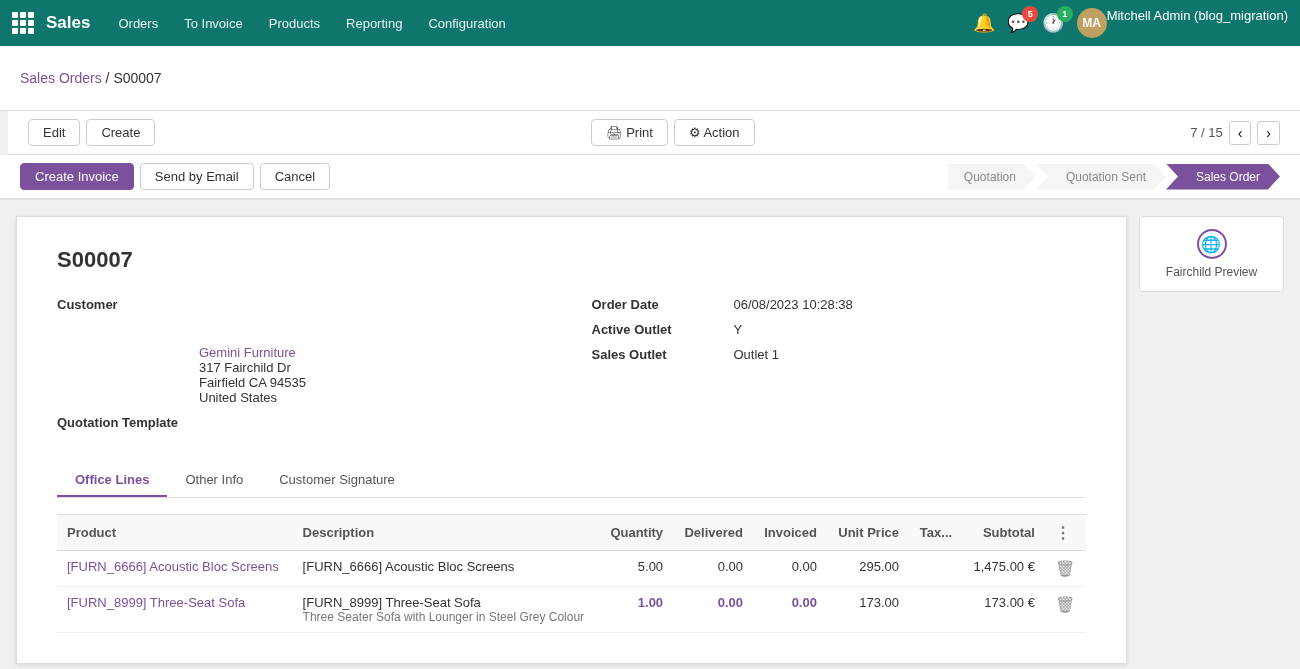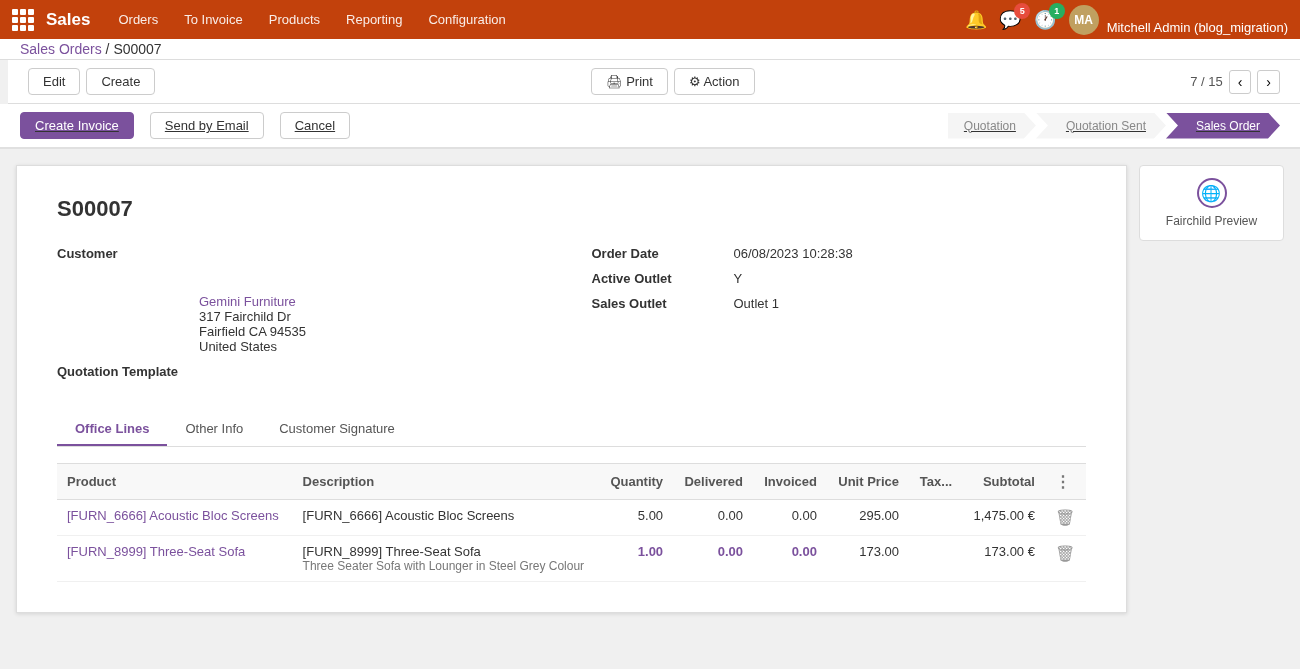--- a/index.html
+++ b/index.html
@@ -1,24 +1,24 @@
 <!DOCTYPE html>
 <html><head>
   <meta charset="utf-8">
   <style>
     * { box-sizing: border-box; margin: 0; padding: 0; }
     body { font-family: Arial, sans-serif; font-size: 13px; background: #f0f0f0; color: #333; }
 
     
     .topnav {
-      background: #c2410c;
-      color: white;
-      display: flex;
-      align-items: center;
-      height: 39px;
+      background: #0f766e;
+      color: white;
+      display: flex;
+      align-items: center;
+      height: 46px;
       padding: 0 12px;
       gap: 6px;
     }
     .topnav-logo {
       display: flex;
       align-items: center;
       gap: 8px;
       font-size: 17px;
       font-weight: bold;
       margin-right: 10px;
@@ -66,43 +66,42 @@
       width: 16px;
       height: 16px;
       display: flex;
       align-items: center;
       justify-content: center;
       font-weight: bold;
     }
     .badge-green { background: #27ae60; }
     .topnav-user {
       display: flex;
-      align-items: flex-end;
-      gap: 8px;
+      align-items: flex-start;
       color: white;
       cursor: pointer;
     }
     .user-avatar {
       width: 30px;
       height: 30px;
       border-radius: 50%;
       background: #c0a060;
       display: flex;
       align-items: center;
       justify-content: center;
       color: white;
       font-size: 12px;
       font-weight: bold;
       overflow: hidden;
     }
 
     
     .breadcrumb-bar {
       background: white;
-      padding: 2px 20px;
+      padding: 24px 20px;
       border-bottom: 1px solid #ddd;
       font-size: 14px;
     }
     .breadcrumb-link { color: #7b519d; cursor: pointer; }
 
     
     .action-bar {
       background: white;
       padding: 8px 20px;
       display: flex;
@@ -142,23 +141,22 @@
       border-radius: 3px;
       font-size: 14px;
     }
 
     
     .status-bar {
       background: white;
       padding: 8px 20px;
       display: flex;
       align-items: center;
-      gap: 16px;
+      gap: 6px;
       border-bottom: 2px solid #e0e0e0;
-      text-decoration: underline;
     }
     .status-steps {
       margin-left: auto;
       display: flex;
       gap: 0;
     }
     .status-step {
       padding: 6px 20px 6px 30px;
       background: #f5f5f5;
       color: #888;

